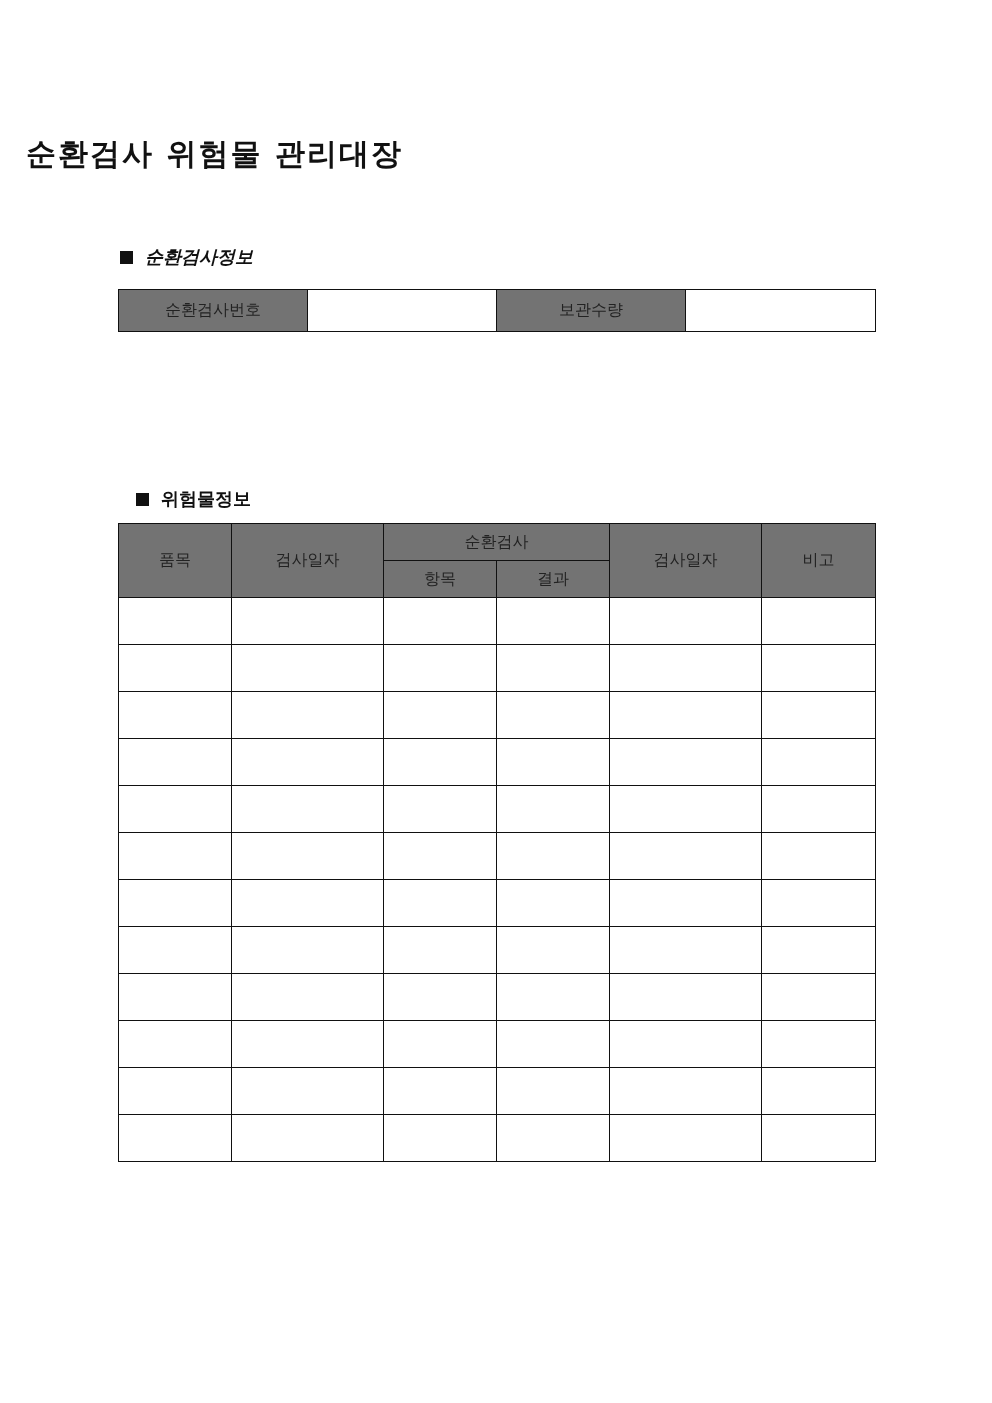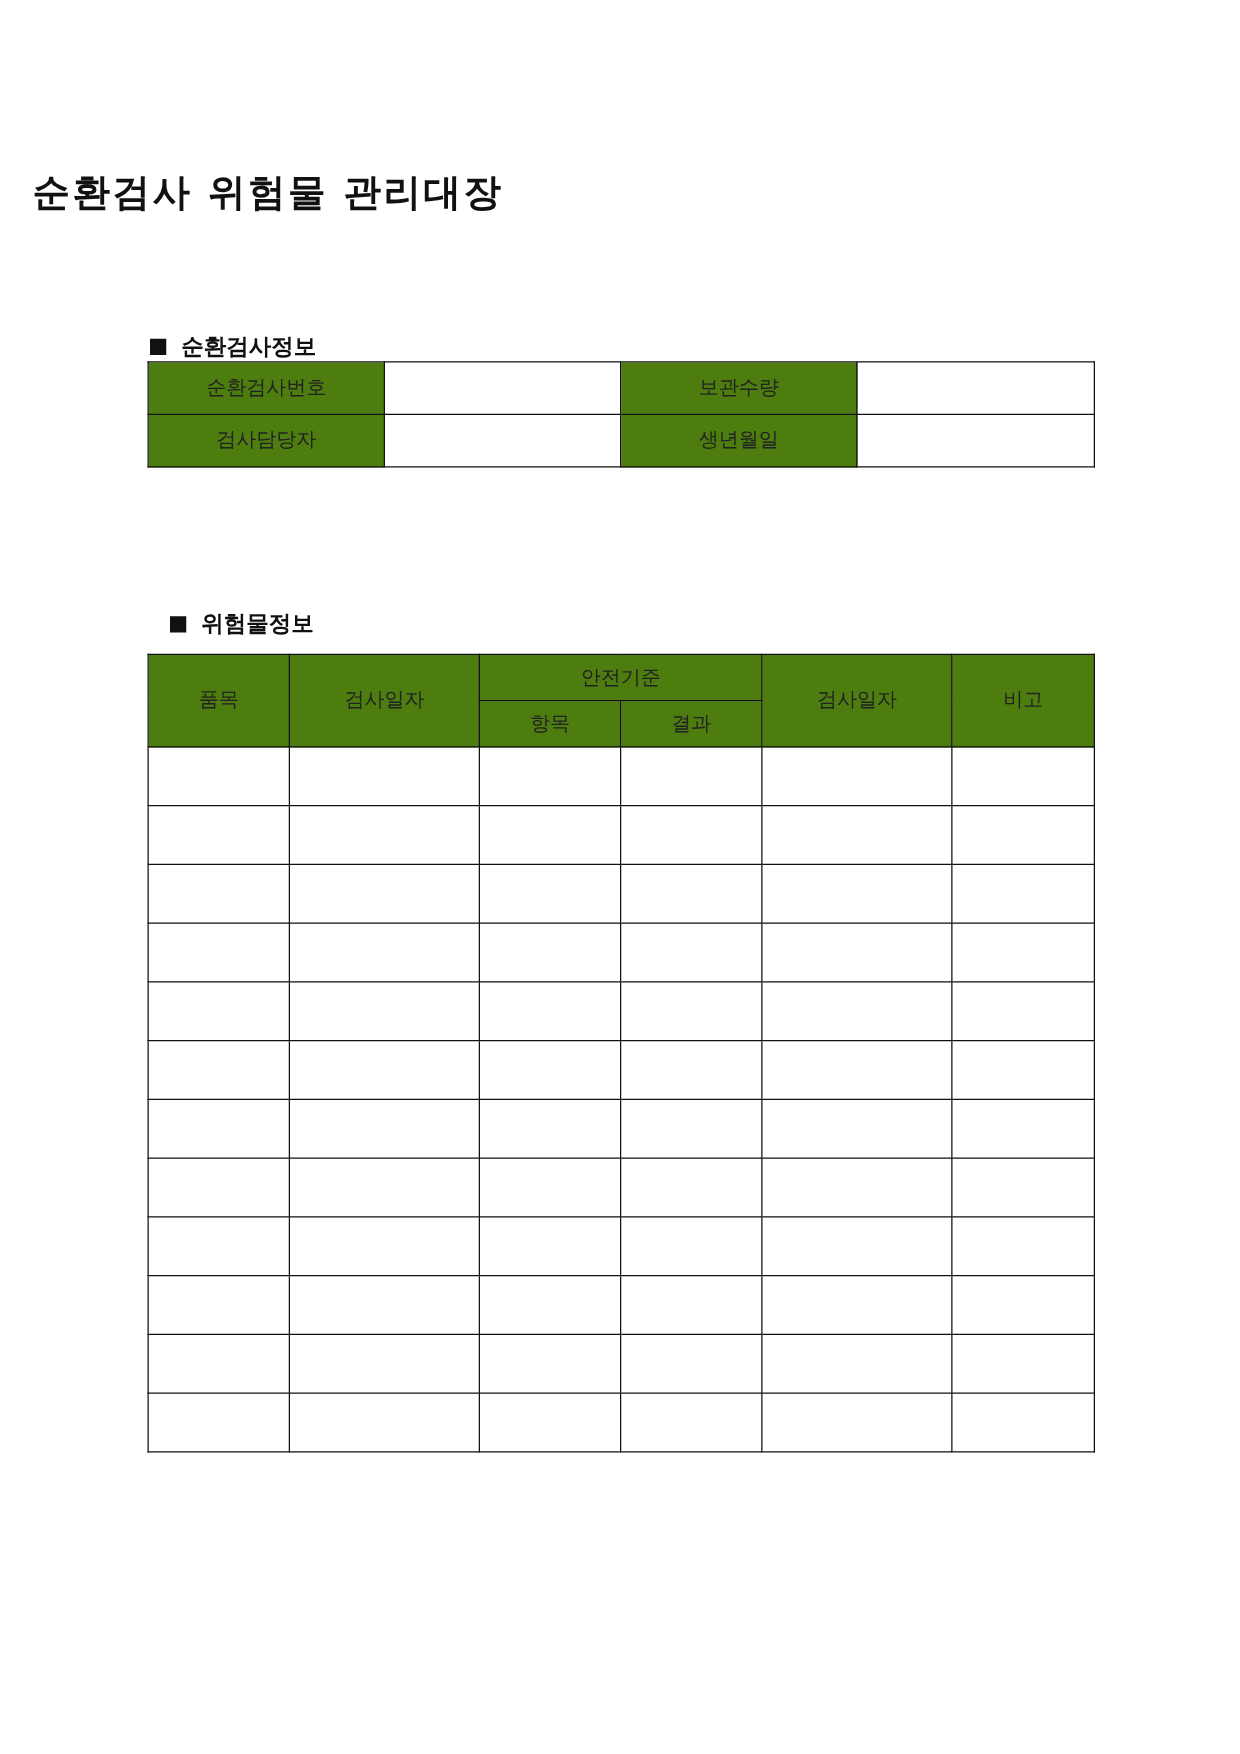--- a/index.html
+++ b/index.html
@@ -2,56 +2,50 @@
 <html><head>
 <meta charset="utf-8">
 <style>
   html, body { margin: 0; padding: 0; background: #ffffff; }
   body { width: 992px; height: 1403px; position: relative; font-family: "DejaVu Sans", "Liberation Sans", sans-serif; color: #111; }
   .title { position: absolute; left: 0; top: 134px; width: 992px; font-size: 30px; font-weight: bold; letter-spacing: 2px; padding-left: 26px; }
   .section-head { position: absolute; left: 120px; font-size: 18px; font-weight: bold; display: flex; align-items: center; }
   .section-head .sq { display: inline-block; width: 13px; height: 13px; background: #111; margin-right: 12px; }
   table { position: absolute; left: 118px; border-collapse: collapse; table-layout: fixed; }
   td { border: 1.5px solid #111; text-align: center; vertical-align: middle; font-size: 16px; color: #222; padding: 0; }
-  td.lbl { background: #4d7c0f; }
+  td.lbl { background: #737373; }
   #info-table { top: 289px; width: 757px; }
   #info-table td { height: 41px; }
   #hz-table { top: 523px; width: 757px; }
   #hz-table td.h1 { height: 36px; }
   #hz-table td.h2 { height: 36px; }
   #hz-table td.cell { height: 46px; }
 </style>
 </head>
 <body>
 
 <div class="title">순환검사 위험물 관리대장</div>
 
-<div class="section-head" style="top:265px;">
+<div class="section-head" style="top:245px;font-style:italic;">
   <span class="sq"></span>
   <span>순환검사정보</span>
 </div>
 
 <table id="info-table">
   <colgroup>
     <col style="width:189px">
       <col style="width:189px">
       <col style="width:189px">
       <col style="width:190px">
   </colgroup>
   <tbody>
       <tr>
     <td class="lbl">순환검사번호</td>
     <td></td>
     <td class="lbl">보관수량</td>
-    <td></td>
-  </tr>
-  <tr>
-    <td class="lbl">검사담당자</td>
-    <td></td>
-    <td class="lbl">생년월일</td>
     <td></td>
   </tr>
 </tbody>
   </table>
 
 <div class="section-head" style="top:487px;margin-left:16px;">
   <span class="sq"></span>
   <span>위험물정보</span>
 </div>
 
@@ -61,21 +55,21 @@
       <col style="width:152px">
       <col style="width:113px">
       <col style="width:113px">
       <col style="width:152px">
       <col style="width:114px">
   </colgroup>
   <tbody>
       <tr>
     <td class="lbl h1" rowspan="2">품목</td>
     <td class="lbl h1" rowspan="2">검사일자</td>
-    <td class="lbl h1" colspan="2">안전기준</td>
+    <td class="lbl h1" colspan="2">순환검사</td>
     <td class="lbl h1" rowspan="2">검사일자</td>
     <td class="lbl h1" rowspan="2">비고</td>
   </tr>
   <tr>
     <td class="lbl h2">항목</td>
     <td class="lbl h2">결과</td>
   </tr>
   </tbody>
     <tbody id="hz-body">
       <tr>

